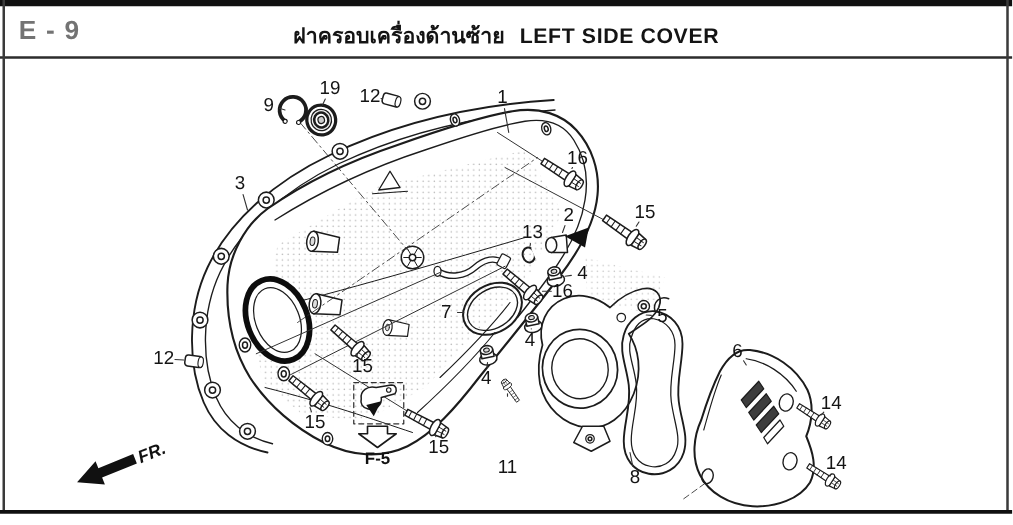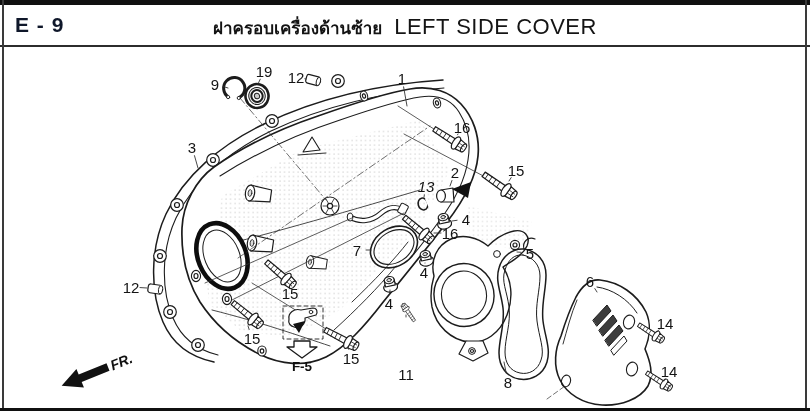--- a/index.html
+++ b/index.html
@@ -5,24 +5,24 @@
   html,body{margin:0;padding:0;background:#ffffff;}
   .sheet{position:relative;width:810px;height:420px;background:#ffffff;overflow:hidden;
          font-family:"Liberation Sans","DejaVu Sans",sans-serif;}
   .bar-top{position:absolute;left:0;top:0;width:810px;height:5px;background:#101010;}
   .edge-left{position:absolute;left:2px;top:0;width:2px;height:410px;background:#3a3a3a;}
   .edge-right{position:absolute;left:805px;top:0;width:2px;height:410px;background:#3a3a3a;}
   .bar-bottom{position:absolute;left:0;top:408px;width:810px;height:3px;background:#101010;}
   .header-sep{position:absolute;left:0;top:45px;width:810px;height:2px;background:#2c2c2c;}
   .header{position:absolute;left:0;top:5px;width:810px;height:40px;}
   .section-code{position:absolute;left:15px;top:8px;font-size:21px;font-weight:600;
-                letter-spacing:1px;color:#0f172a;}
+                letter-spacing:1px;color:#737373;}
   .title-wrap{position:absolute;left:0;top:9px;width:810px;text-align:center;color:#141414;}
   .title-thai{font-size:17px;font-weight:600;margin-right:12px;font-family:"DejaVu Sans","Liberation Sans",sans-serif;}
-  .title-en{font-size:22px;font-weight:400;letter-spacing:.5px;}
+  .title-en{font-size:17px;font-weight:700;letter-spacing:.5px;}
   svg.art{position:absolute;left:0;top:0;}
   .callout{position:absolute;transform:translate(-50%,-50%);font-size:15px;font-weight:500;
            color:#141414;line-height:1;background:transparent;white-space:nowrap;}
 </style>
 </head>
 <body>
 
 <div class="sheet">
 
   <div class="header">
@@ -284,21 +284,21 @@
 
   <div id="callout-layer">
       <div class="callout" style="left: 215px; top: 84px;">9</div>
       <div class="callout" style="left: 264px; top: 71px;">19</div>
       <div class="callout" style="left: 296px; top: 77px;">12</div>
       <div class="callout" style="left: 402px; top: 78px;">1</div>
       <div class="callout" style="left: 462px; top: 127px;">16</div>
       <div class="callout" style="left: 192px; top: 147px;">3</div>
       <div class="callout" style="left: 516px; top: 170px;">15</div>
       <div class="callout" style="left: 455px; top: 172px;">2</div>
-      <div class="callout" style="left: 426px; top: 186px; font-style: italic;">13</div>
+      <div class="callout" style="left: 426px; top: 186px;">13</div>
       <div class="callout" style="left: 466px; top: 219px;">4</div>
       <div class="callout" style="left: 450px; top: 233px;">16</div>
       <div class="callout" style="left: 357px; top: 250px;">7</div>
       <div class="callout" style="left: 530px; top: 253px;">5</div>
       <div class="callout" style="left: 424px; top: 272px;">4</div>
       <div class="callout" style="left: 590px; top: 281px;">6</div>
       <div class="callout" style="left: 131px; top: 287px;">12</div>
       <div class="callout" style="left: 290px; top: 293px;">15</div>
       <div class="callout" style="left: 389px; top: 303px;">4</div>
       <div class="callout" style="left: 665px; top: 323px;">14</div>

